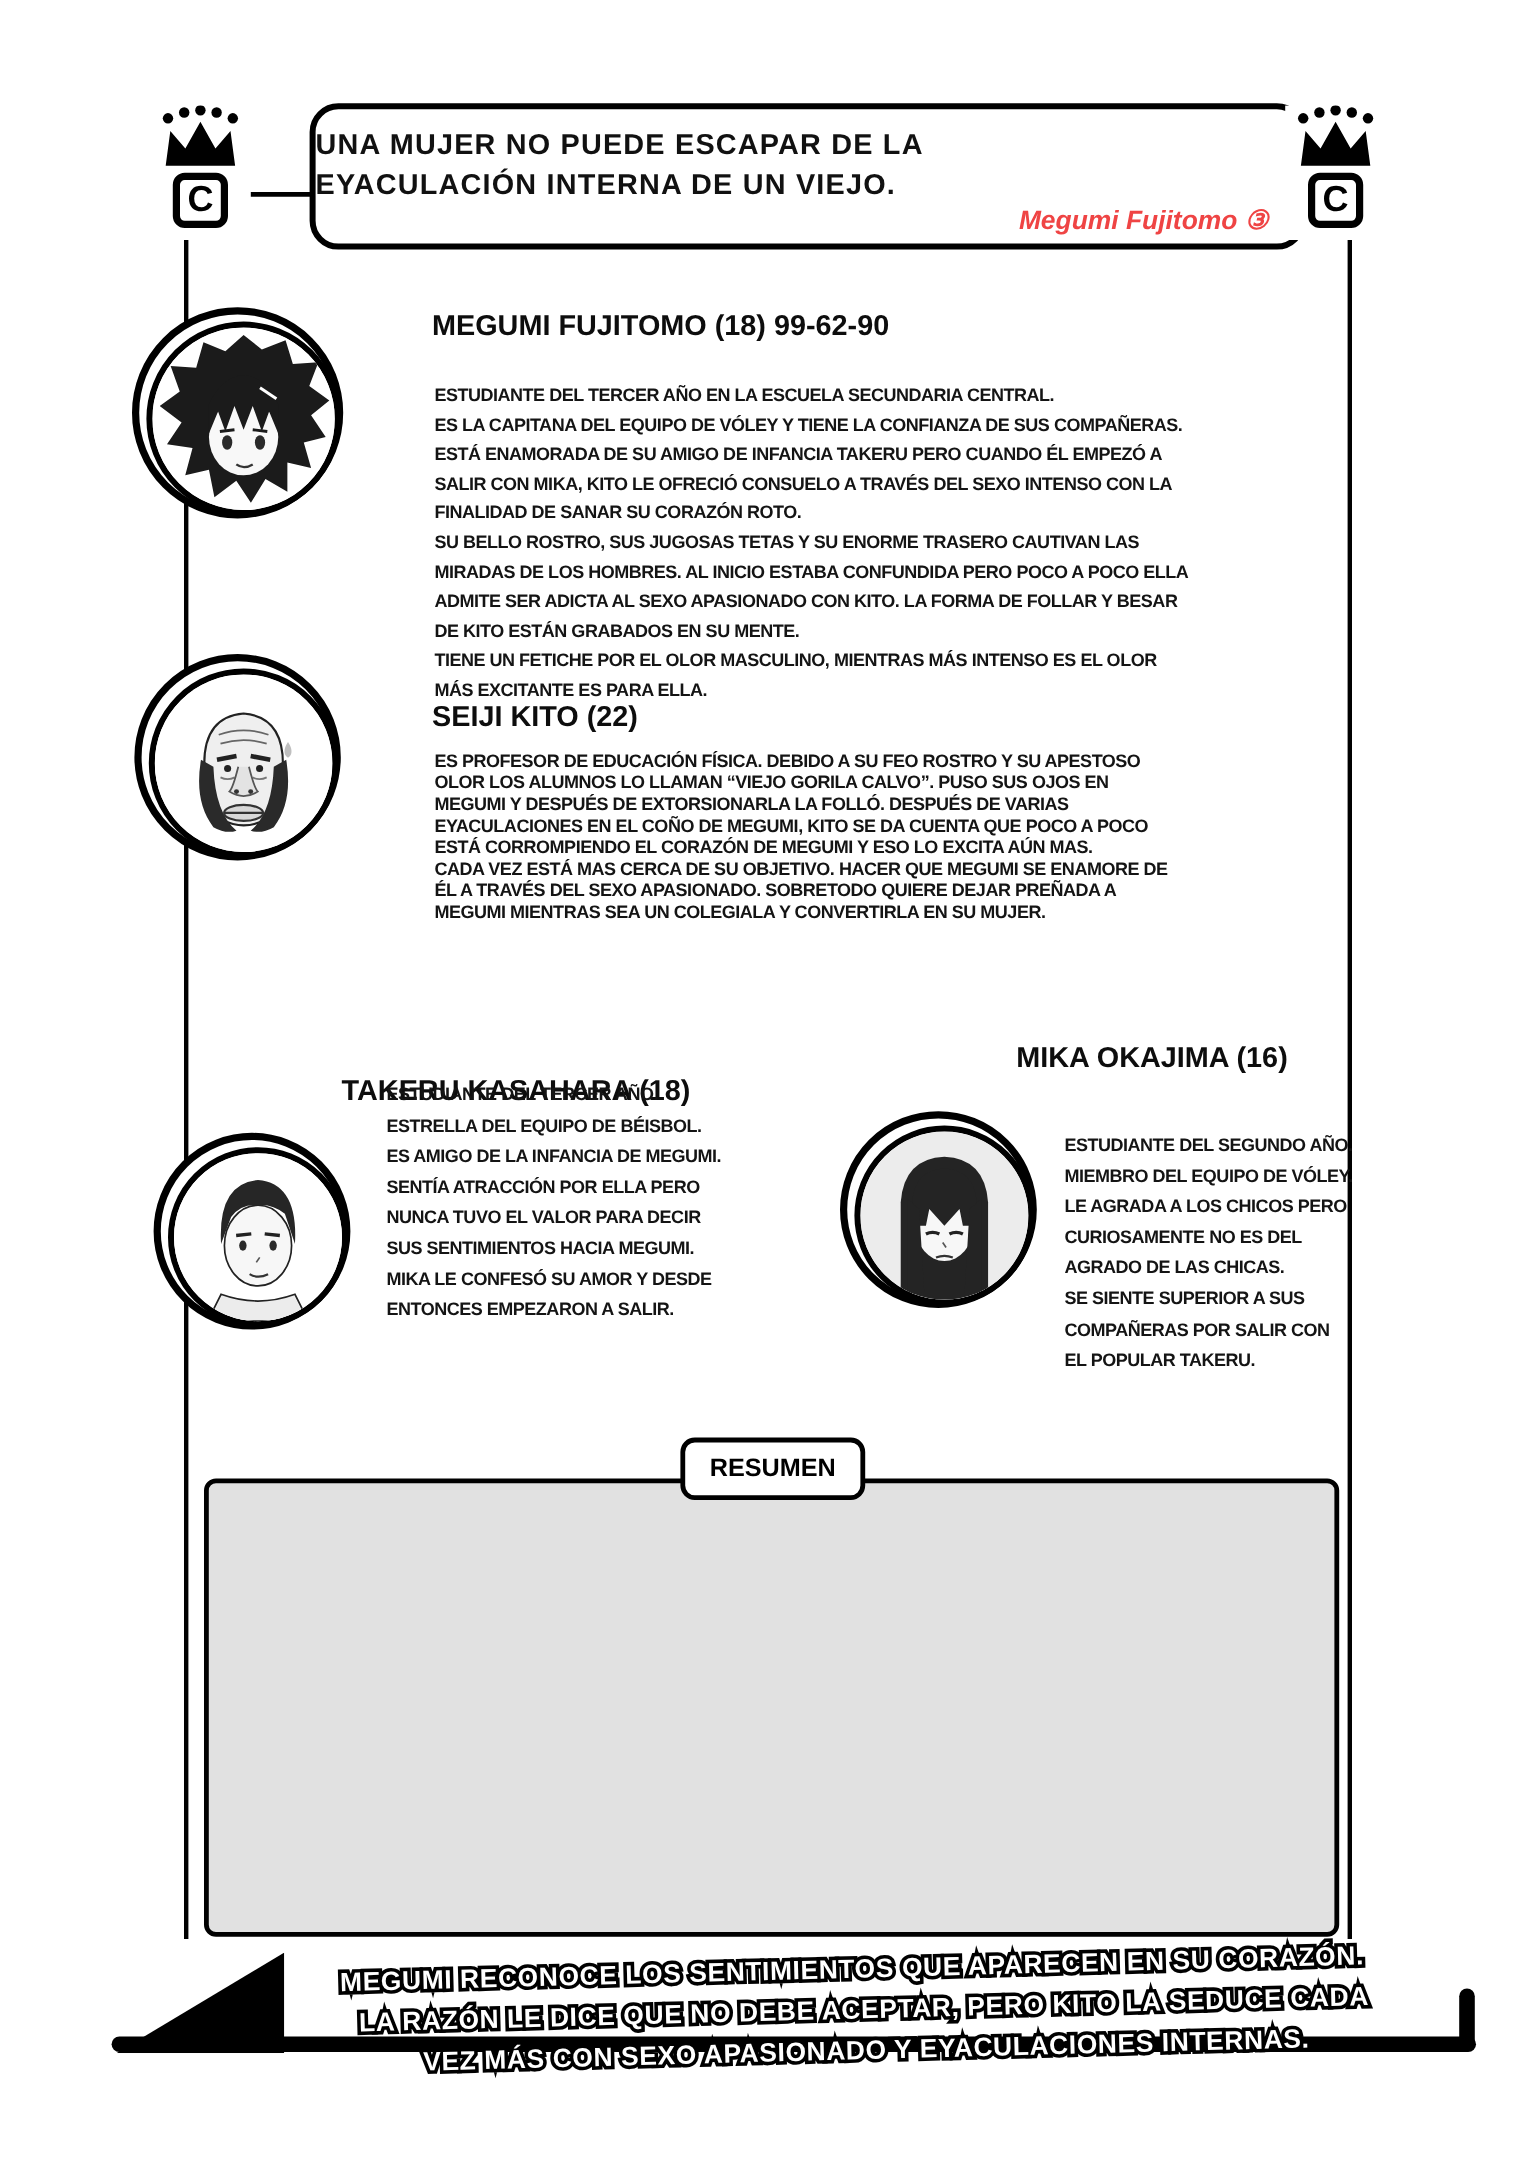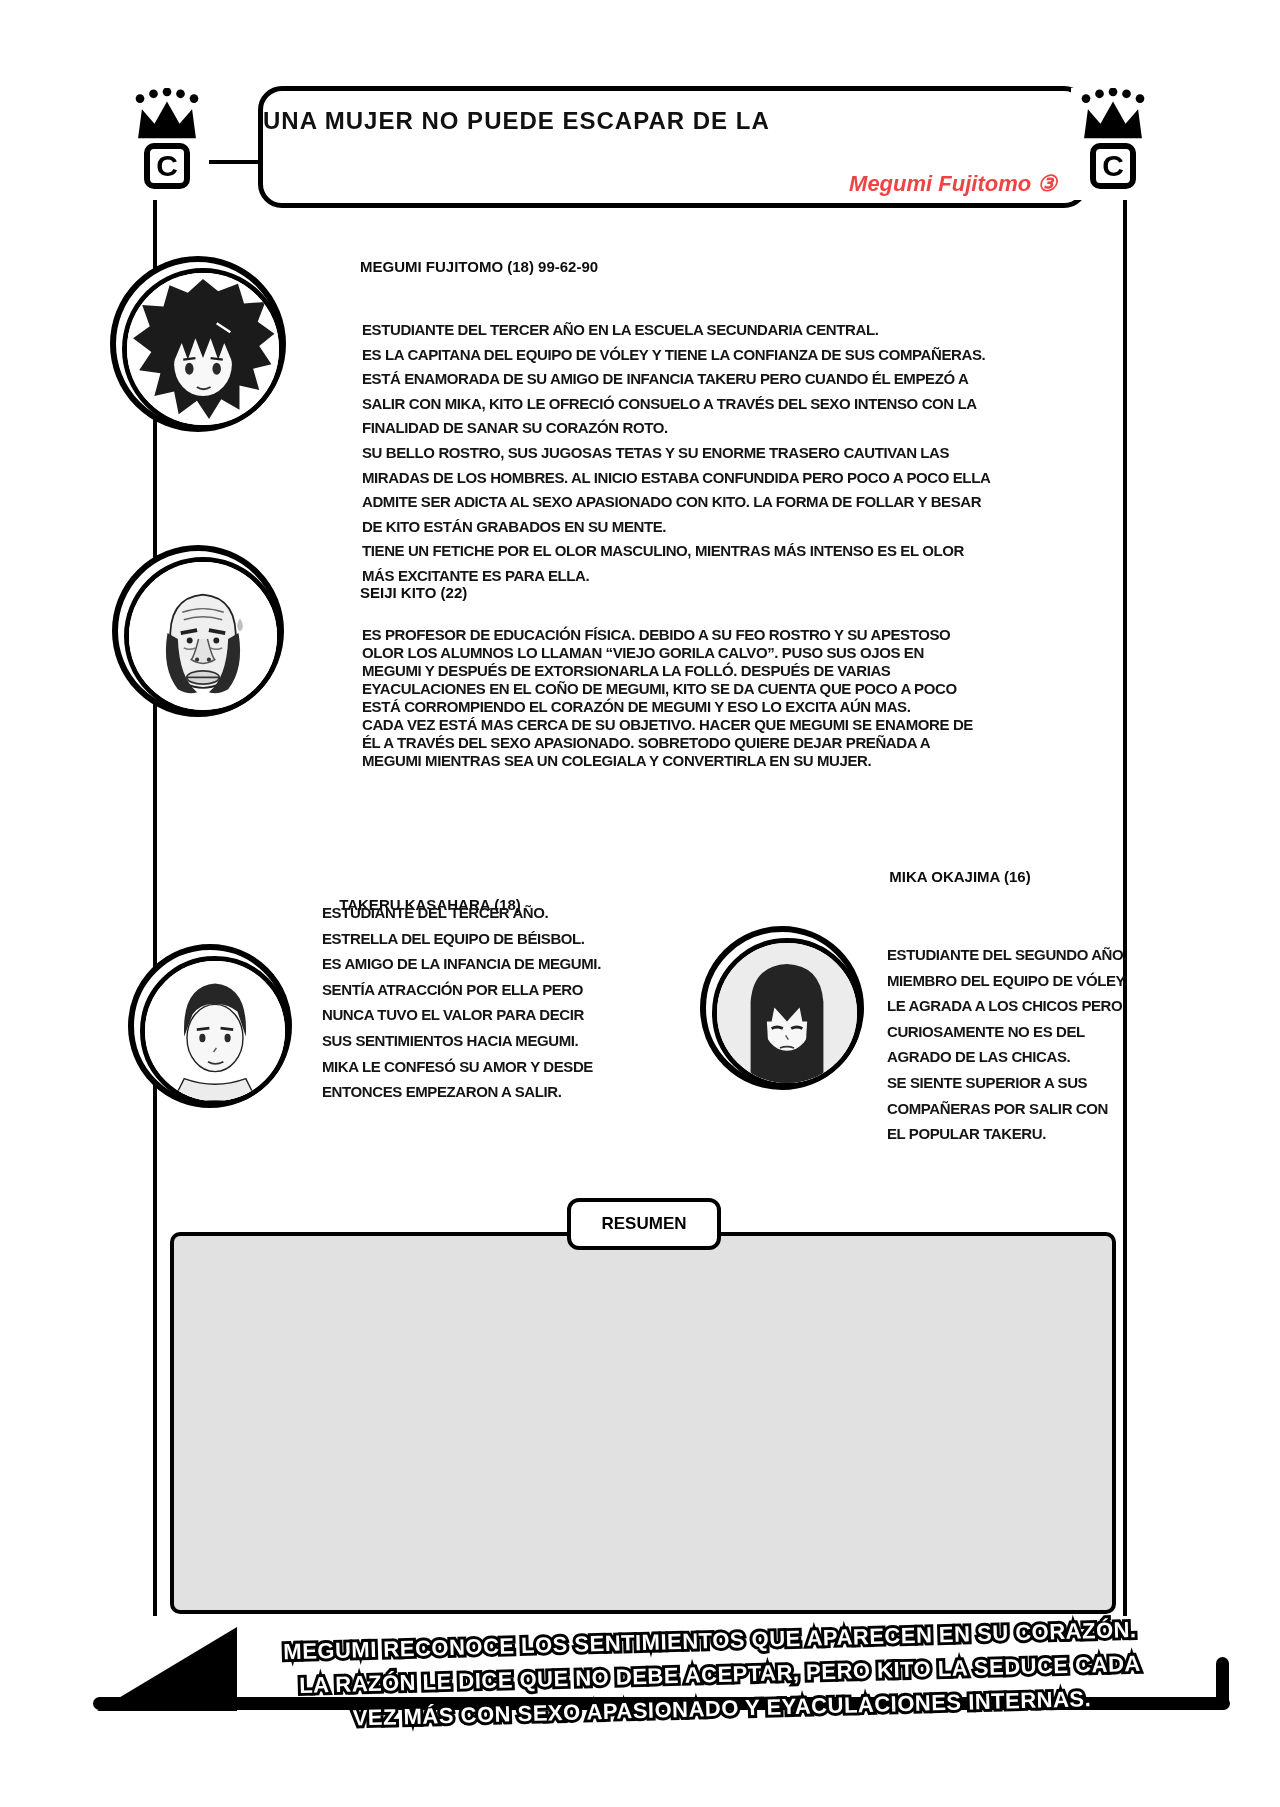--- a/index.html
+++ b/index.html
@@ -31,35 +31,35 @@
          font-weight:900;font-size:30px;color:#000;margin-top:-3px;background:#fff;}
 
   
   .portrait{border:6px solid #000;border-radius:50%;background:#fff;padding:6px;
             box-sizing:border-box;z-index:2;}
   .portrait-inner{width:100%;height:100%;border:5px solid #000;border-radius:50%;
                   overflow:hidden;background:#fff;}
   .portrait-inner svg{display:block;width:100%;height:100%;}
 
   
-  .char-name{font-weight:bold;font-size:15px;color:#0d0d0d;letter-spacing:0;white-space:nowrap;}
+  .char-name{font-weight:bold;font-size:24px;color:#0d0d0d;letter-spacing:0;white-space:nowrap;}
   .char-name.centered{text-align:center;white-space:normal;}
   .bio{font-weight:bold;font-size:15px;letter-spacing:-0.4px;color:#141414;
        white-space:pre-line;}
   .bio-wide{line-height:24.6px;width:745px;margin-top:18px;}
   .bio-kito{line-height:18px;width:745px;}
   .bio-narrow{line-height:25.6px;}
 
   
   .resumen-box{left:170px;top:1232px;width:946px;height:382px;background:#e1e1e1;
                border:4px solid #000;border-radius:10px;box-sizing:border-box;z-index:1;}
   .resumen-tab{left:567px;top:1198px;width:154px;height:52px;background:#fff;
                border:4px solid #000;border-radius:12px;box-sizing:border-box;z-index:2;
                display:flex;align-items:center;justify-content:center;
-               font-weight:bold;font-size:17px;color:#000;}
+               font-weight:bold;font-size:21px;color:#000;}
   .resumen-p{width:946px;text-align:center;font-weight:bold;font-size:15px;
              letter-spacing:-0.2px;line-height:24px;color:#161616;white-space:pre-line;
              text-shadow:-1.5px -1.5px 0 #fff,1.5px -1.5px 0 #fff,-1.5px 1.5px 0 #fff,
                           1.5px 1.5px 0 #fff,0 -1.5px 0 #fff,0 1.5px 0 #fff,
                          -1.5px 0 0 #fff,1.5px 0 0 #fff;}
 
   
   .tail-triangle{left:97px;top:1627px;width:140px;height:84px;background:#000;
                  -webkit-clip-path:polygon(0 100%,100% 0,100% 100%);
                  clip-path:polygon(0 100%,100% 0,100% 100%);z-index:1;}
@@ -99,20 +99,21 @@
         <circle cx="54" cy="6" r="4.5" fill="#000"></circle>
       <circle cx="68" cy="11" r="4.5" fill="#000"></circle>
       <path d="M10,52 L14,22 L27,37 L40,14 L53,37 L66,22 L70,52 Z" fill="#000"></path>
     </svg>
   </span>
   <div class="c-box">C</div>
 </div>
 
 <div class="abs title-box">
   <div class="title-line title-line1">UNA MUJER NO PUEDE ESCAPAR DE LA</div>
+  <div class="title-line title-line2">EYACULACIÓN INTERNA DE UN VIEJO.</div>
   <div class="signature">Megumi Fujitomo ③</div>
 </div>
 
 <div class="abs portrait" style="left:110px;top:256px;width:176px;height:176px;">
   <div class="portrait-inner">
     <svg viewBox="0 0 100 100">
       <rect width="100" height="100" fill="#ffffff"></rect>
       <path d="M50,4 L60,12 L73,7 L77,20 L91,19 L86,32 L97,40 L87,48 L95,60 L83,63 L87,77 L74,74 L74,90 L62,83 L54,96 L46,84 L34,93 L31,78 L18,81 L22,66 L8,64 L16,52 L4,43 L15,35 L10,21 L24,22 L28,8 L40,13 Z" fill="#1b1b1b"></path>
       <ellipse cx="50" cy="60" rx="19" ry="21" fill="#f8f8f8"></ellipse>
       <path d="M31,58 L31,42 Q38,27 50,26 Q62,27 69,42 L69,58 L64,46 L60,57 L55,43 L50,56 L45,43 L40,57 L36,46 Z" fill="#1b1b1b"></path>

